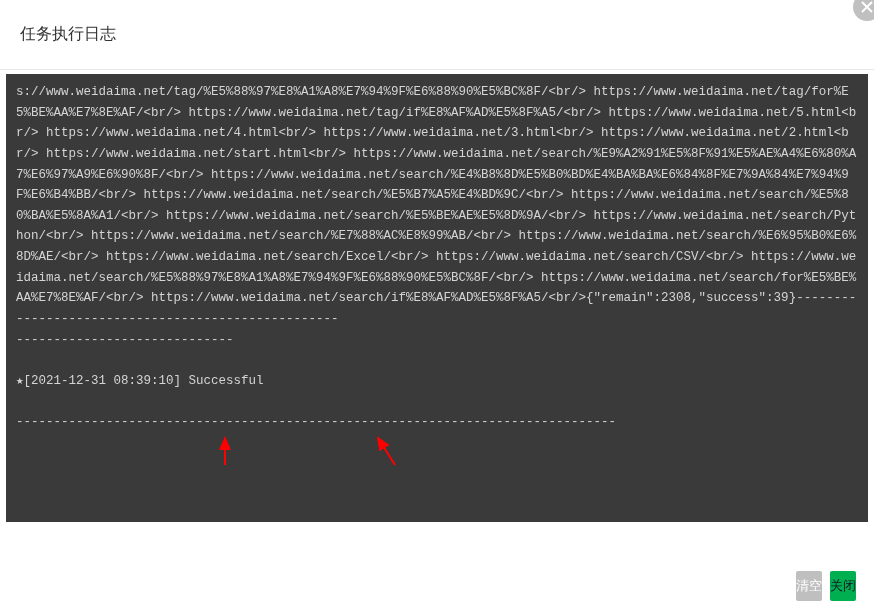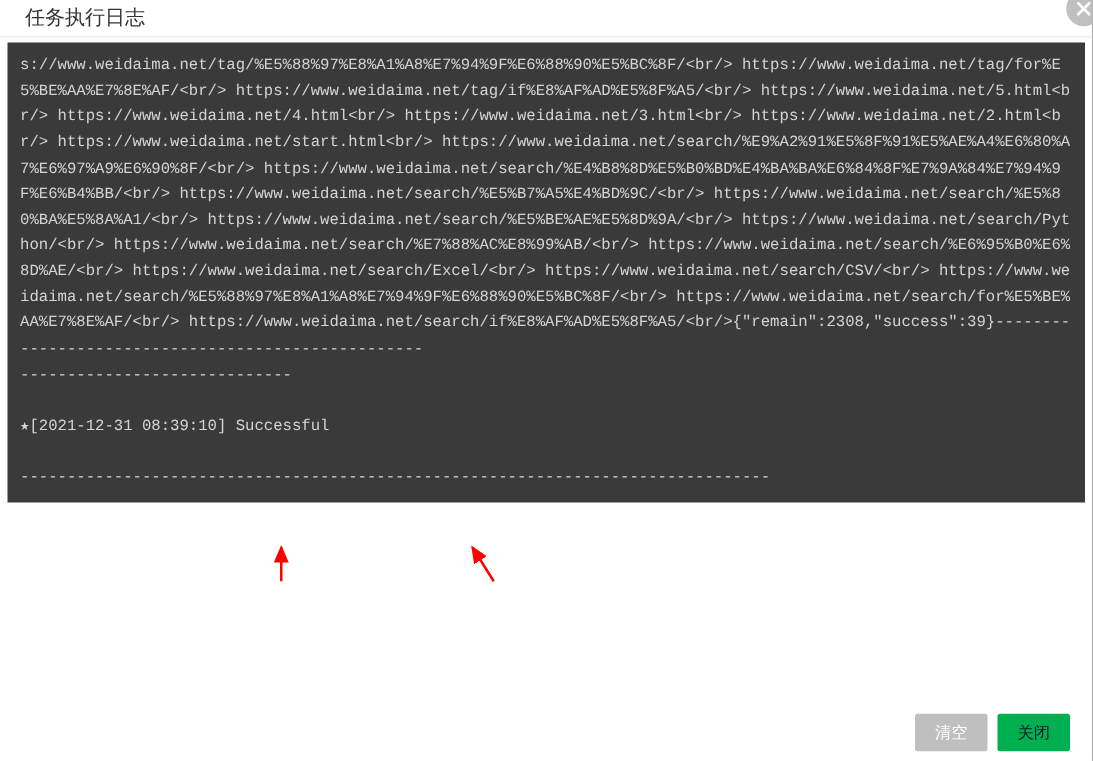--- a/index.html
+++ b/index.html
@@ -12,21 +12,21 @@
       position: relative;
     }
     .modal {
       background: #fff;
       width: 874px;
       height: 609px;
       position: relative;
       box-shadow: 0 2px 8px rgba(0,0,0,0.15);
     }
     .modal-header {
-      padding: 4px 20px;
+      padding: 24px 20px;
       border-bottom: 1px solid #e8e8e8;
       font-size: 16px;
       color: #333;
     }
     .close-x {
       position: absolute;
       top: 0;
       right: 0;
       width: 28px;
       height: 28px;
@@ -41,38 +41,38 @@
       transform: translate(25%, -25%);
     }
     .log-area {
       margin: 4px 6px 4px 6px;
       background: #3a3a3a;
       color: #d4d4d4;
       font-family: Consolas, "Courier New", monospace;
       font-size: 12.5px;
       line-height: 1.65;
       padding: 8px 10px;
-      height: 368px;
+      height: 448px;
       overflow-y: scroll;
       white-space: pre-wrap;
       word-break: break-all;
       position: relative;
     }
     .log-area::-webkit-scrollbar { width: 16px; }
     .log-area::-webkit-scrollbar-track { background: #dcdcdc; }
     .log-area::-webkit-scrollbar-thumb { background: #a0a0a0; border: 2px solid #dcdcdc; border-radius: 2px;}
     .footer {
       position: absolute;
       bottom: 8px;
       right: 18px;
       display: flex;
       gap: 8px;
     }
     .btn {
-      padding: 6px 16px;
+      padding: 6px 0;
       font-size: 13px;
       border: none;
       border-radius: 2px;
       cursor: pointer;
     }
     .btn-clear {
       background: #bfbfbf;
       color: #fff;
     }
     .btn-close {

